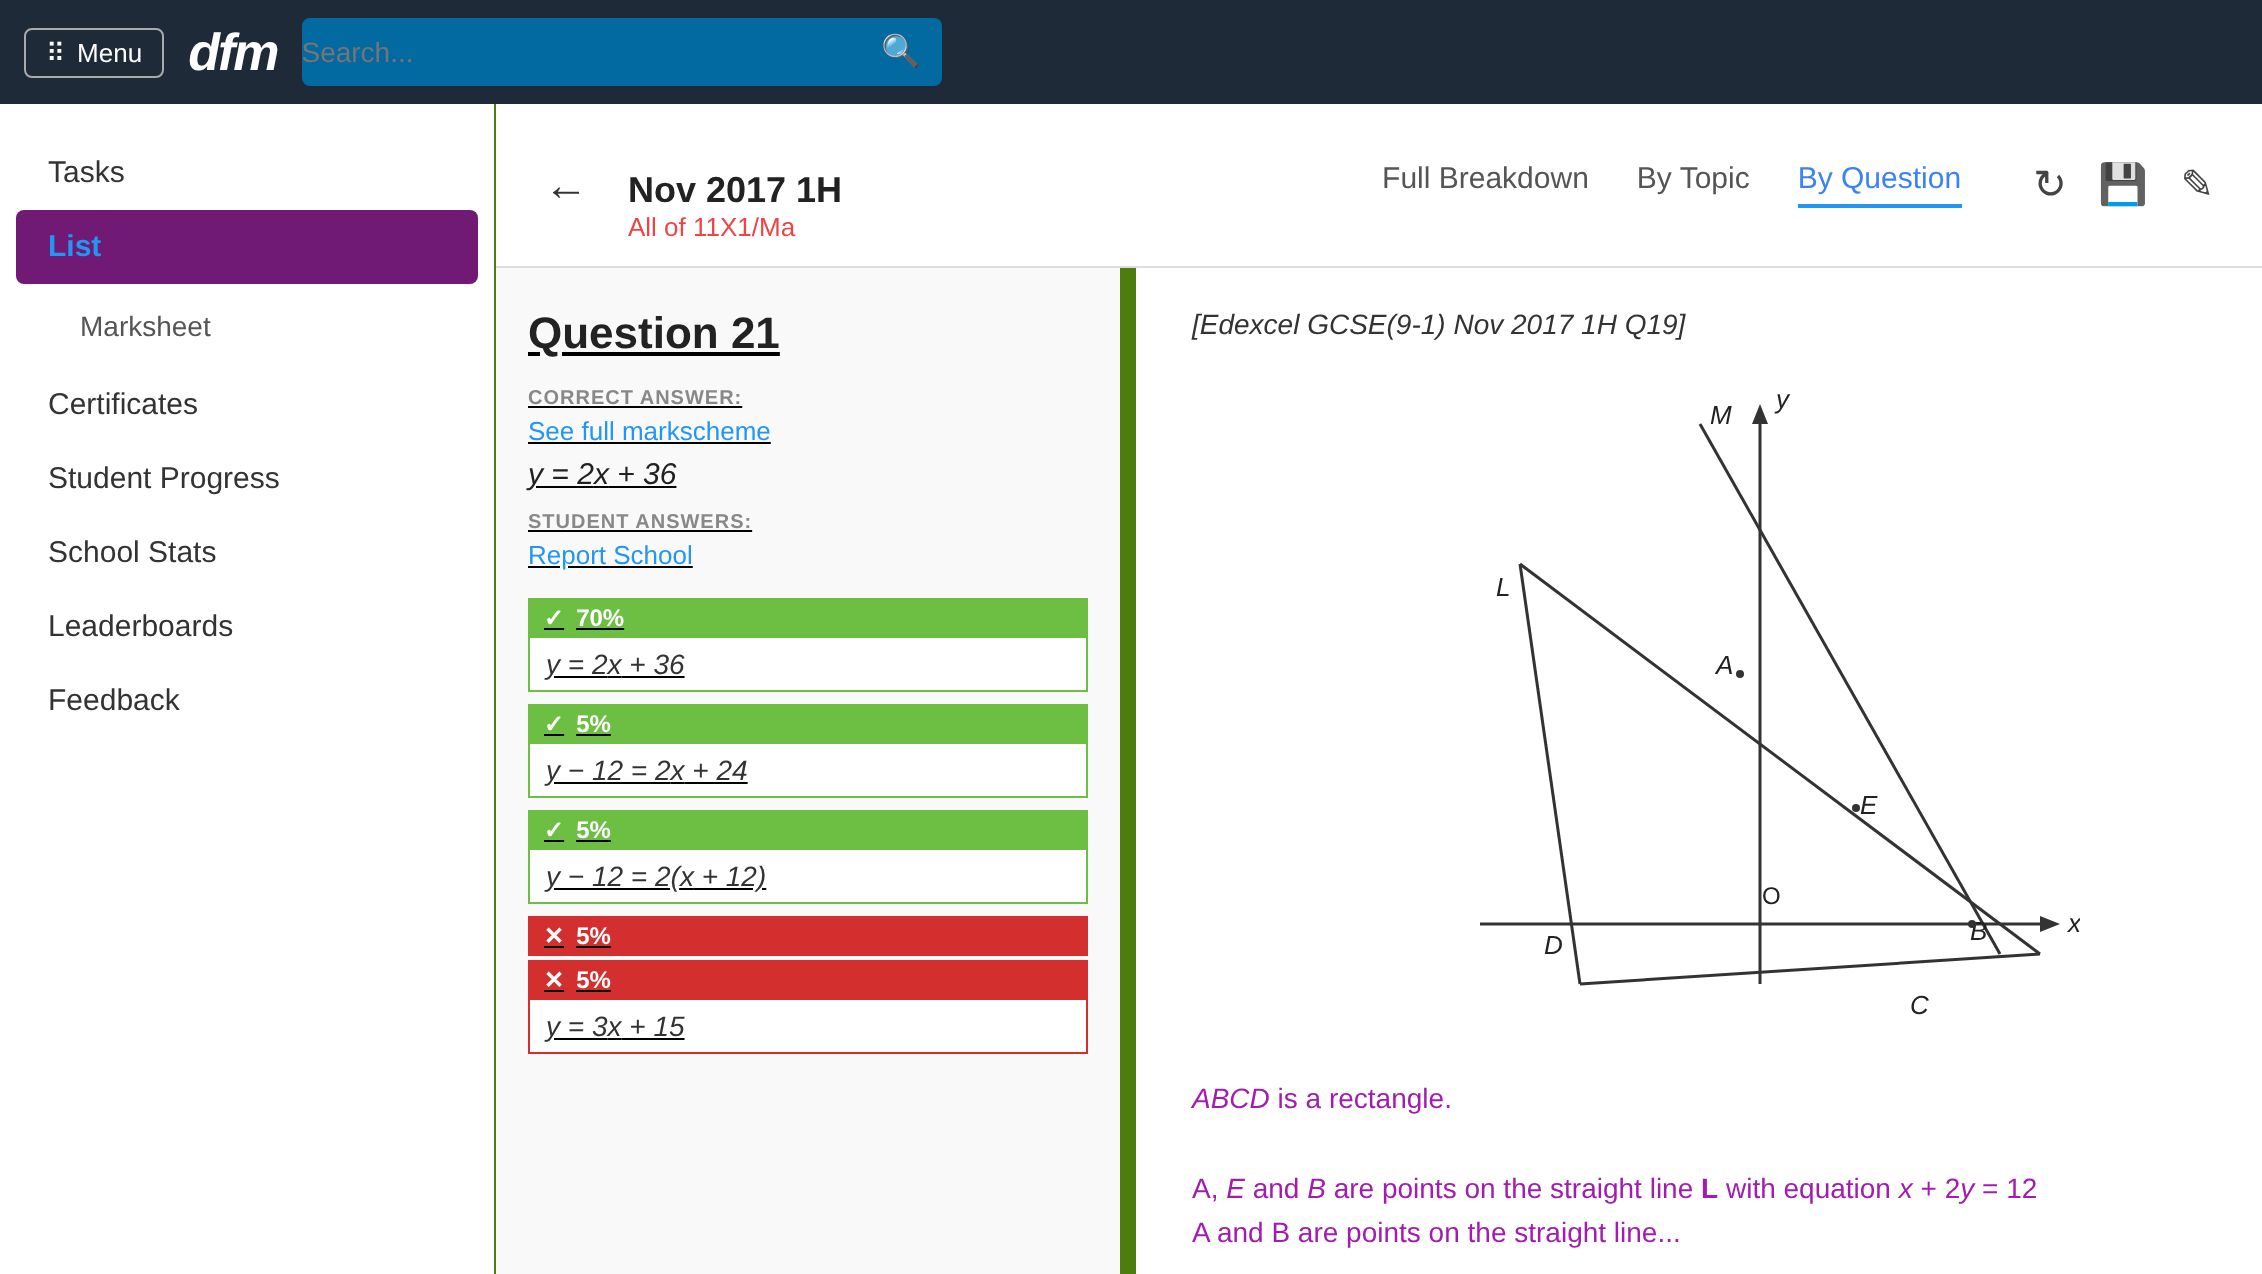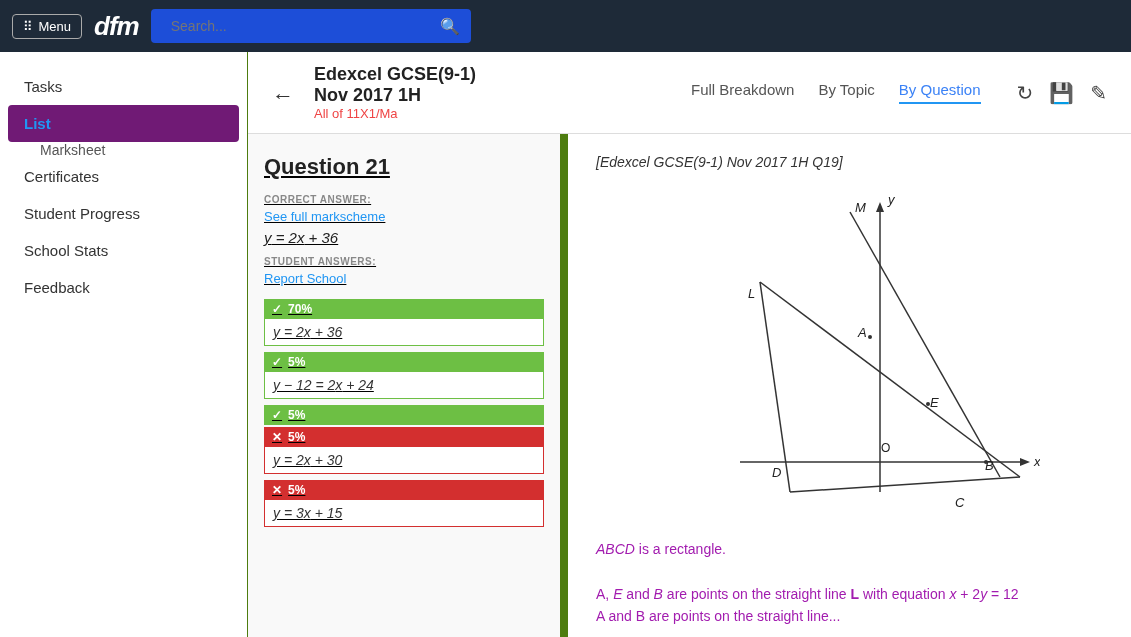--- a/index.html
+++ b/index.html
@@ -36,23 +36,23 @@
     .search-bar {
       flex: 1;
       max-width: 320px;
       position: relative;
     }
     .search-bar input {
       width: 100%;
       height: 34px;
       border-radius: 4px;
       border: none;
-      background: #1d4ed8;
+      background: #0369a1;
       color: #fff;
-      padding: 0 36px 0 20px;
+      padding: 0 36px 0 0;
       font-size: 14px;
       outline: none;
     }
     .search-icon-wrap {
       position: absolute;
       right: 10px;
       top: 50%;
       transform: translateY(-50%);
       color: #aaa;
     }
@@ -79,21 +79,21 @@
     }
     .sidebar-item.active {
       color: #2196f3;
       font-weight: bold;
       background: #701a75;
       border-radius: 4px;
       margin: 0 8px;
       padding: 10px 16px;
     }
     .sidebar-subitem {
-      padding: 0 40px;
+      padding: 13px 40px;
       font-size: 14px;
       color: #555;
       cursor: pointer;
     }
 
     
     .content-area {
       flex: 1;
       display: flex;
       flex-direction: column;
@@ -294,30 +294,30 @@
 
 <div class="main-layout">
 
   <aside class="sidebar">
     <div class="sidebar-item">Tasks</div>
     <div class="sidebar-item active">List</div>
     <div class="sidebar-subitem">Marksheet</div>
     <div class="sidebar-item">Certificates</div>
     <div class="sidebar-item">Student Progress</div>
     <div class="sidebar-item">School Stats</div>
+    <div class="sidebar-item">Leaderboards</div>
     <div class="sidebar-item">Feedback</div>
   </aside>
 
   <div class="content-area">
 
     <div class="content-header">
       <button class="back-btn">←</button>
       <div class="exam-info">
         <h2>
-          <span>Edexcel GCSE(9-1)</span>
           <br>
           <span>Nov 2017 1H</span>
         </h2>
         <p>All of 11X1/Ma</p>
       </div>
       <div class="header-tabs">
         <span class="header-tab">Full Breakdown</span>
         <span class="header-tab">By Topic</span>
         <span class="header-tab active">By Question</span>
       </div>
@@ -358,28 +358,28 @@
             <span>5%</span>
           </div>
           <div class="bar-body green-border"><em>y</em> − 12 = 2<em>x</em> + 24</div>
         </div>
 
         <div class="answer-bar">
           <div class="bar-header green">
             <span class="check-icon">✓</span>
             <span>5%</span>
           </div>
+          <div class="bar-body green-border"><em>y</em> − 12 = 2(<em>x</em> + 12)</div>
         </div>
 
         <div class="answer-bar">
           <div class="bar-header red">
             <span class="x-icon">✕</span>
             <span>5%</span>
           </div>
-          <div class="bar-body red-border"><em>y</em> = 2<em>x</em> + 30</div>
         </div>
 
         <div class="answer-bar">
           <div class="bar-header red">
             <span class="x-icon">✕</span>
             <span>5%</span>
           </div>
           <div class="bar-body red-border"><em>y</em> = 3<em>x</em> + 15</div>
         </div>
 

